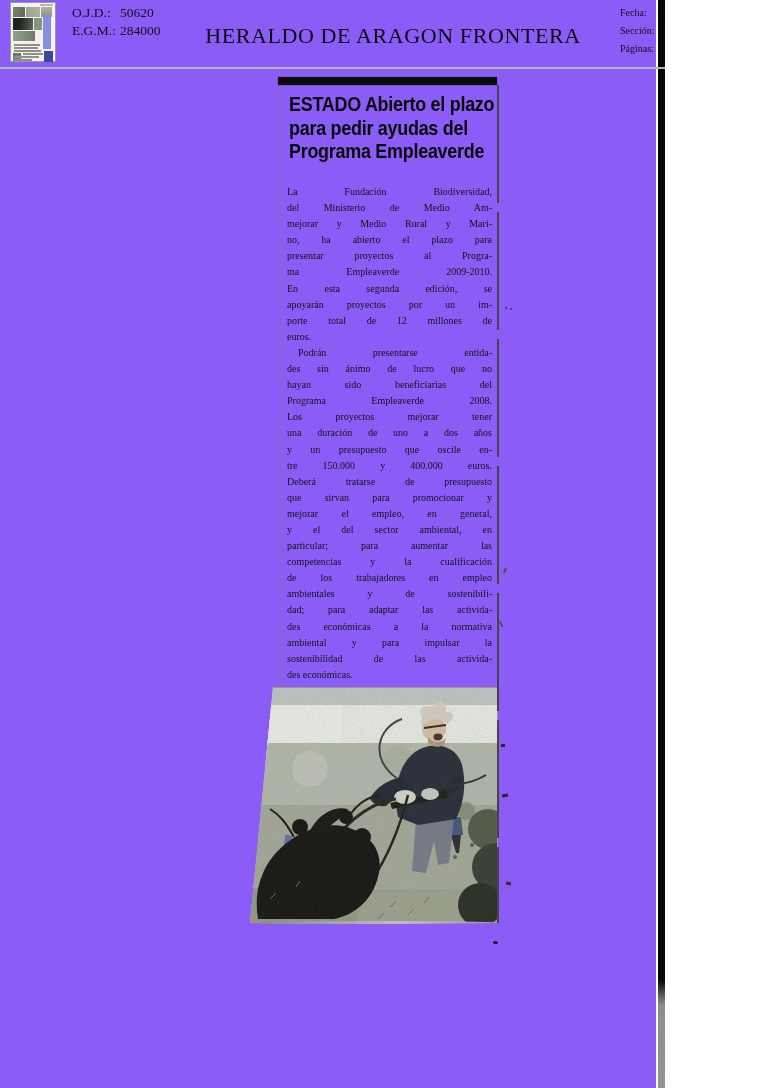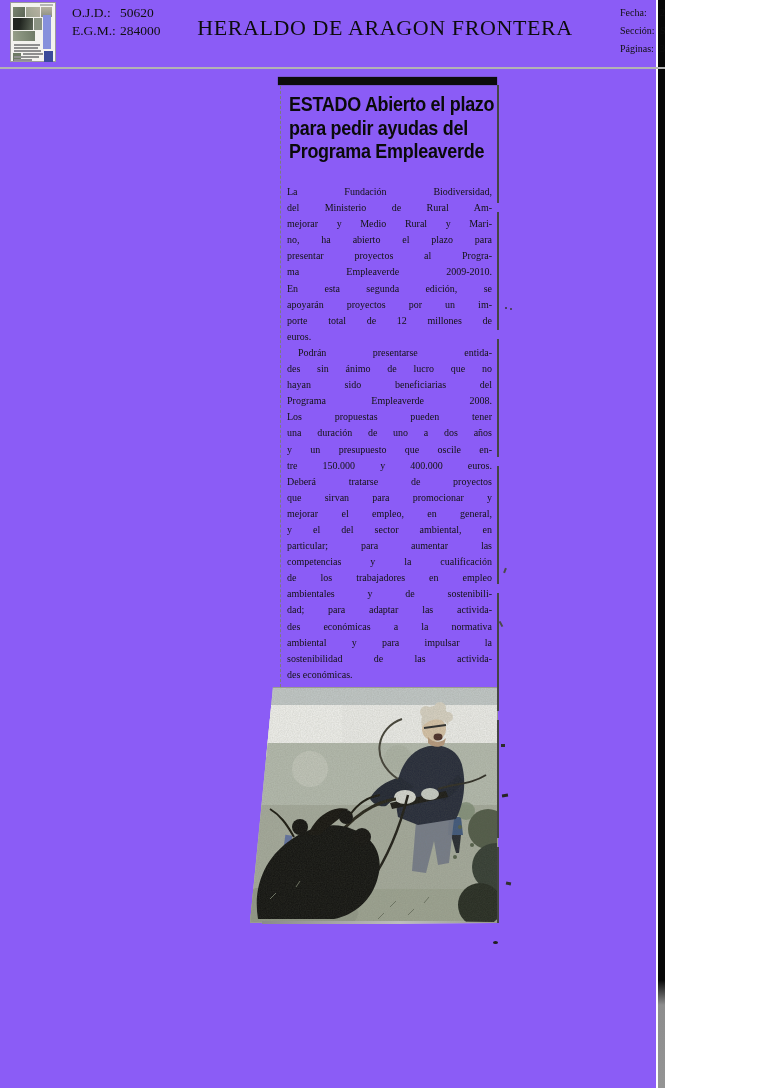--- a/index.html
+++ b/index.html
@@ -27,21 +27,21 @@
   .tl{left:3px;background:#8f8f8f;height:1.5px;}
   .tl1{top:41px;width:26px;} .tl2{top:44px;width:24px;} .tl3{top:47px;width:27px;}
   .tl4{top:50px;width:20px;left:12px;} .tl5{top:53px;width:25px;} .tl6{top:56px;width:18px;}
   .tt{left:29px;top:1px;width:13px;height:2px;background:#b5b5b5;}
 
   .metrics{position:absolute;left:72px;top:4px;font-size:13.5px;line-height:18px;color:#101010;}
   .metrics .row{position:relative;height:18px;white-space:nowrap;}
   .metrics .lbl{display:inline-block;}
   .metrics .val{position:absolute;left:48px;}
 
-  .pub-title{position:absolute;left:160px;top:15px;width:450px;margin:0;text-align:center;
+  .pub-title{position:absolute;left:160px;top:15px;width:450px;margin:8px;text-align:center;
              font-size:22px;font-weight:400;letter-spacing:.6px;color:#0c0c0c;
              font-family:"Liberation Serif",serif;}
 
   .details{position:absolute;left:620px;top:4px;font-size:10px;line-height:18px;color:#101010;}
   .details .row{position:relative;height:18px;white-space:nowrap;}
   .details .val{position:absolute;left:40px;}
 
   .hdr-divider{position:absolute;left:0;top:67px;width:769px;height:1.5px;background:#b3b3b3;}
 
   
@@ -144,38 +144,38 @@
   <div class="col-right-border"></div>
 
   <div class="headline">
       <div class="hline">ESTADO Abierto el plazo</div>
       <div class="hline">para pedir ayudas del</div>
       <div class="hline">Programa Empleaverde</div>
     </div>
 
   <div class="body-col">
       <div class="bline">La Fundación Biodiversidad,</div>
-      <div class="bline">del Ministerio de Rural Am-</div>
+      <div class="bline">del Ministerio de Medio Am-</div>
       <div class="bline">mejorar y Medio Rural y Mari-</div>
       <div class="bline">no, ha abierto el plazo para</div>
       <div class="bline">presentar proyectos al Progra-</div>
       <div class="bline">ma Empleaverde 2009-2010.</div>
       <div class="bline">En esta segunda edición, se</div>
       <div class="bline">apoyarán proyectos por un im-</div>
       <div class="bline">porte total de 12 millones de</div>
       <div class="bline para-end">euros.</div>
       <div class="bline indent">Podrán presentarse entida-</div>
       <div class="bline">des sin ánimo de lucro que no</div>
       <div class="bline">hayan sido beneficiarias del</div>
       <div class="bline">Programa Empleaverde 2008.</div>
-      <div class="bline">Los propuestas pueden tener</div>
+      <div class="bline">Los proyectos mejorar tener</div>
       <div class="bline">una duración de uno a dos años</div>
       <div class="bline">y un presupuesto que oscile en-</div>
       <div class="bline">tre 150.000 y 400.000 euros.</div>
-      <div class="bline">Deberá tratarse de proyectos</div>
+      <div class="bline">Deberá tratarse de presupuesto</div>
       <div class="bline">que sirvan para promocionar y</div>
       <div class="bline">mejorar el empleo, en general,</div>
       <div class="bline">y el del sector ambiental, en</div>
       <div class="bline">particular; para aumentar las</div>
       <div class="bline">competencias y la cualificación</div>
       <div class="bline">de los trabajadores en empleo</div>
       <div class="bline">ambientales y de sostenibili-</div>
       <div class="bline">dad; para adaptar las activida-</div>
       <div class="bline">des económicas a la normativa</div>
       <div class="bline">ambiental y para impulsar la</div>

